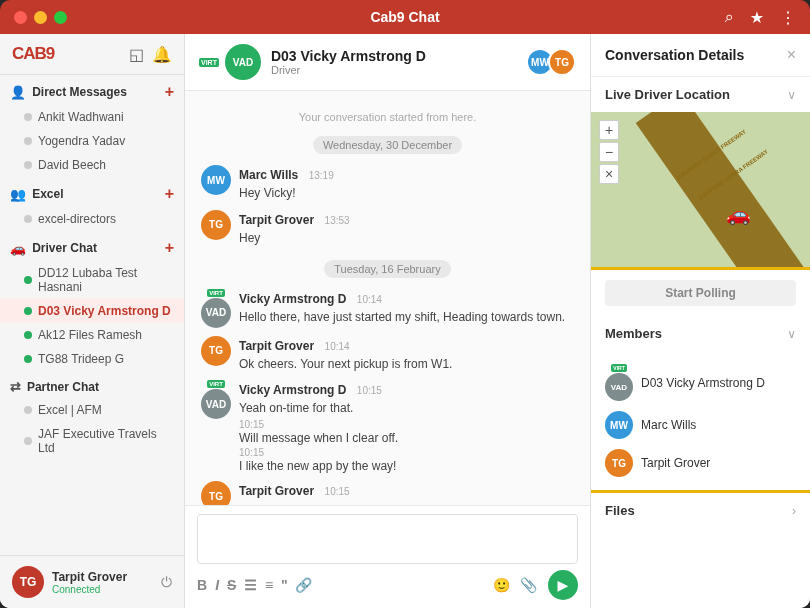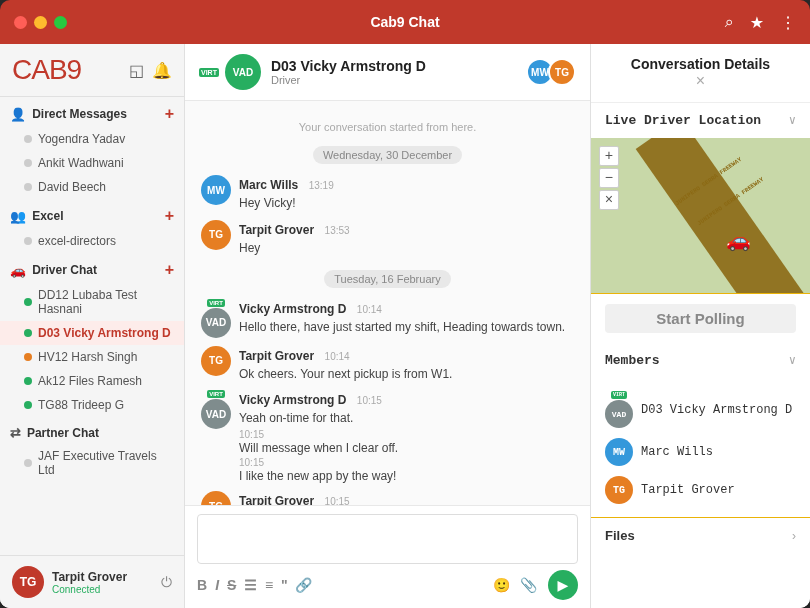--- a/index.html
+++ b/index.html
@@ -1,37 +1,37 @@
 <!DOCTYPE html>
 <html><head>
   <meta charset="utf-8">
   <style>
     * { box-sizing: border-box; margin: 0; padding: 0; }
     body { font-family: -apple-system, BlinkMacSystemFont, 'Segoe UI', sans-serif; background: #2d2d2d; width: 810px; height: 608px; overflow: hidden; }
 
     .window { width: 810px; height: 608px; border-radius: 10px; overflow: hidden; display: flex; flex-direction: column; box-shadow: 0 4px 20px rgba(0,0,0,0.5); }
 
     
-    .titlebar { background: #c0392b; height: 44px; display: flex; align-items: center; justify-content: space-between; padding: 0 14px; flex-shrink: 0; }
+    .titlebar { background: #c0392b; height: 34px; display: flex; align-items: center; justify-content: space-between; padding: 0 14px; flex-shrink: 0; }
     .titlebar-dots { display: flex; gap: 7px; }
     .dot { width: 13px; height: 13px; border-radius: 50%; }
     .dot-red { background: #ff5f57; }
     .dot-yellow { background: #febc2e; }
     .dot-green { background: #28c840; }
     .titlebar-title { color: white; font-size: 14px; font-weight: 600; position: absolute; left: 50%; transform: translateX(-50%); }
     .titlebar-actions { display: flex; gap: 16px; }
     .titlebar-icon { color: white; font-size: 16px; cursor: pointer; }
 
     
     .main-content { display: flex; flex: 1; overflow: hidden; background: white; }
 
     
     .sidebar { width: 185px; background: #f5f5f5; border-right: 1px solid #e0e0e0; display: flex; flex-direction: column; overflow: hidden; flex-shrink: 0; }
     .sidebar-logo { padding: 10px 12px; display: flex; align-items: center; justify-content: space-between; border-bottom: 1px solid #e0e0e0; }
-    .logo-text { font-size: 28px; font-weight: 400; color: #c0392b; letter-spacing: -1px; }
+    .logo-text { font-size: 17px; font-weight: 700; color: #c0392b; letter-spacing: -1px; }
     .logo-icons { display: flex; gap: 8px; }
     .logo-icon { color: #666; font-size: 16px; cursor: pointer; }
 
     .sidebar-scroll { flex: 1; overflow-y: auto; padding-bottom: 10px; }
     .section-header { display: flex; align-items: center; justify-content: space-between; padding: 8px 10px 4px; cursor: pointer; }
     .section-label { display: flex; align-items: center; gap: 6px; font-size: 12px; font-weight: 600; color: #333; }
     .section-icon { font-size: 13px; color: #555; }
     .section-add { color: #c0392b; font-size: 16px; font-weight: bold; cursor: pointer; }
     .sidebar-item { padding: 5px 10px 5px 24px; font-size: 12px; color: #555; cursor: pointer; display: flex; align-items: center; gap: 6px; }
     .sidebar-item.active { background: #fdecea; color: #c0392b; font-weight: 600; }
@@ -75,35 +75,35 @@
     .chat-input-area { border-top: 1px solid #e8e8e8; background: white; flex-shrink: 0; }
     .input-box { margin: 8px 12px 0; border: 1px solid #ddd; border-radius: 4px; min-height: 50px; padding: 8px; }
     .input-toolbar { display: flex; align-items: center; justify-content: space-between; padding: 6px 12px 8px; }
     .input-tools-left { display: flex; gap: 8px; }
     .tool-btn { color: #888; font-size: 14px; cursor: pointer; font-weight: bold; }
     .input-tools-right { display: flex; gap: 10px; align-items: center; }
     .send-btn { background: #27ae60; color: white; border: none; border-radius: 50%; width: 30px; height: 30px; display: flex; align-items: center; justify-content: center; cursor: pointer; font-size: 14px; }
 
     
     .right-panel { width: 220px; border-left: 1px solid #e0e0e0; background: white; display: flex; flex-direction: column; overflow: hidden; flex-shrink: 0; }
-    .panel-header { display: flex; align-items: center; justify-content: space-between; padding: 12px 14px; border-bottom: 1px solid #eee; flex-direction: column; }
+    .panel-header { display: flex; align-items: center; justify-content: space-between; padding: 12px 14px; border-bottom: 1px solid #eee; }
     .panel-title { font-size: 14px; font-weight: 700; color: #222; }
     .panel-close { color: #aaa; font-size: 16px; cursor: pointer; }
 
-    .panel-section { border-bottom: 1px solid #eab308; font-family: Liberation Mono, monospace; }
+    .panel-section { border-bottom: 3px solid #eab308; }
     .panel-section-header { display: flex; align-items: center; justify-content: space-between; padding: 10px 14px; cursor: pointer; }
     .panel-section-title { font-size: 13px; font-weight: 600; color: #333; }
     .panel-chevron { color: #aaa; font-size: 12px; }
 
     .map-container { height: 155px; background: #d4e8c2; position: relative; overflow: hidden; }
     .map-zoom { position: absolute; left: 8px; top: 8px; display: flex; flex-direction: column; gap: 2px; }
     .map-zoom-btn { background: white; border: 1px solid #ccc; width: 20px; height: 20px; display: flex; align-items: center; justify-content: center; font-size: 14px; cursor: pointer; color: #555; border-radius: 2px; }
 
     .polling-buttons { display: flex; gap: 8px; padding: 10px 14px; }
-    .poll-btn { flex: 1; padding: 6px 8px; border-radius: 4px; font-size: 15px; font-weight: 600; cursor: pointer; border: none; }
+    .poll-btn { flex: 1; padding: 6px 8px; border-radius: 4px; font-size: 12px; font-weight: 600; cursor: pointer; border: none; }
     .poll-btn-start { background: #f0f0f0; color: #888; }
     .poll-btn-stop { background: #222; color: white; }
 
     .members-list { padding: 8px 14px; }
     .member-item { display: flex; align-items: center; gap: 8px; padding: 5px 0; }
     .member-avatar { width: 28px; height: 28px; border-radius: 50%; background: #bdc3c7; display: flex; align-items: center; justify-content: center; font-size: 10px; color: white; font-weight: 600; flex-shrink: 0; }
     .member-name { font-size: 12px; color: #333; }
 
     .files-section { }
     .files-header { display: flex; align-items: center; justify-content: space-between; padding: 10px 14px; }
@@ -150,25 +150,25 @@
 
         <div class="section-header">
           <div class="section-label">
             <span class="section-icon">👤</span>
             <span>Direct Messages</span>
           </div>
           <span class="section-add">+</span>
         </div>
         <div class="sidebar-item">
           <span class="status-dot" style="background:#ccc;"></span>
+          <span>Ankit Wadhwani</span>
+        </div>
+        <div class="sidebar-item">
+          <span class="status-dot" style="background:#ccc;"></span>
           <span>Yogendra Yadav</span>
-        </div>
-        <div class="sidebar-item">
-          <span class="status-dot" style="background:#ccc;"></span>
-          <span>Ankit Wadhwani</span>
         </div>
         <div class="sidebar-item">
           <span class="status-dot" style="background:#ccc;"></span>
           <span>David Beech</span>
         </div>
 
         <div class="section-header">
           <div class="section-label">
             <span class="section-icon">👥</span>
             <span>Excel</span>
@@ -189,37 +189,37 @@
         </div>
         <div class="sidebar-item">
           <span class="status-dot dot-green-sm"></span>
           <span>DD12 Lubaba Test Hasnani</span>
         </div>
         <div class="sidebar-item active">
           <span class="status-dot dot-green-sm"></span>
           <span>D03 Vicky Armstrong D</span>
         </div>
         <div class="sidebar-item">
-          <span class="status-dot dot-orange"></span>
-          <span>HV12 Harsh Singh</span>
-        </div>
-        <div class="sidebar-item">
           <span class="status-dot dot-green-sm"></span>
           <span>Ak12 Files Ramesh</span>
         </div>
         <div class="sidebar-item">
           <span class="status-dot dot-green-sm"></span>
           <span>TG88 Trideep G</span>
         </div>
 
         <div class="section-header">
           <div class="section-label">
             <span class="section-icon">⇄</span>
             <span>Partner Chat</span>
           </div>
+        </div>
+        <div class="sidebar-item">
+          <span class="status-dot" style="background:#ccc;"></span>
+          <span>Excel | AFM</span>
         </div>
         <div class="sidebar-item">
           <span class="status-dot" style="background:#ccc;"></span>
           <span>JAF Executive Travels Ltd</span>
         </div>
       </div>
 
       <div class="sidebar-footer">
         <div class="footer-user">
           <div class="footer-avatar">

